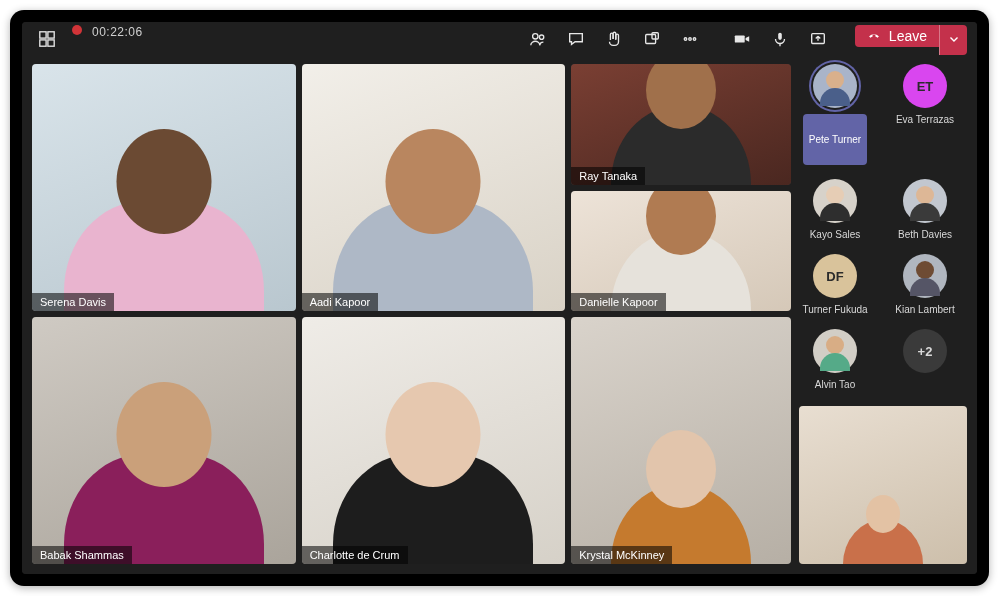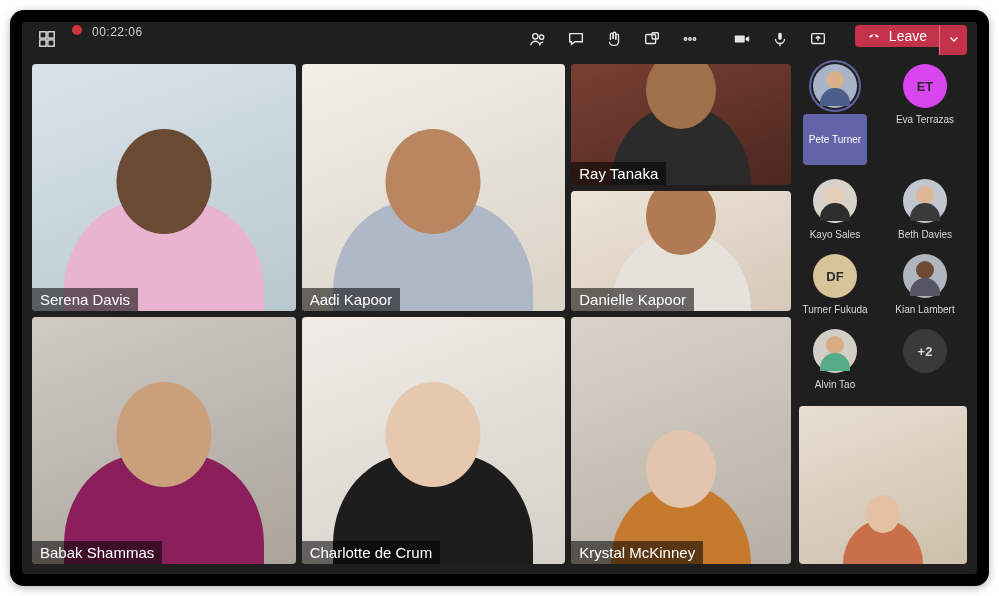--- a/index.html
+++ b/index.html
@@ -49,21 +49,21 @@
     display: flex; align-items: center; justify-content: center; border-radius: 0 4px 4px 0; cursor: pointer;
   }
   .leave-btn svg, .leave-caret svg { width: 14px; height: 14px; fill: #fff; }
   
   .content { flex: 1; display: flex; padding: 6px 10px 10px 10px; gap: 8px; background: #1f1f1f; min-height: 0; }
   .grid { flex: 1; display: grid; grid-template-columns: 1.2fr 1.2fr 1fr; grid-template-rows: 1fr 1fr; gap: 6px; min-height: 0; }
   .col3 { display: grid; grid-template-rows: 1fr 1fr; gap: 6px; min-height: 0; }
   .tile { position: relative; border-radius: 4px; overflow: hidden; background: #3a3a3a; }
   .tile .name {
     position: absolute; left: 0; bottom: 0; background: rgba(0,0,0,.55); color: #fff;
-    font-size: 15px; padding: 3px 8px;
+    font-size: 11px; padding: 3px 8px;
   }
   
   .portrait { position: absolute; inset: 0; }
   .p-bg { position: absolute; inset: 0; }
   .p-person { position: absolute; left: 50%; bottom: 0; transform: translateX(-50%); }
   .p-head { border-radius: 50%; }
   .p-body { border-radius: 80px 80px 0 0 / 90px 90px 0 0; }
   
   .roster { width: 168px; display: flex; flex-direction: column; gap: 16px; }
   .roster-row { display: flex; gap: 18px; justify-content: flex-start; }

